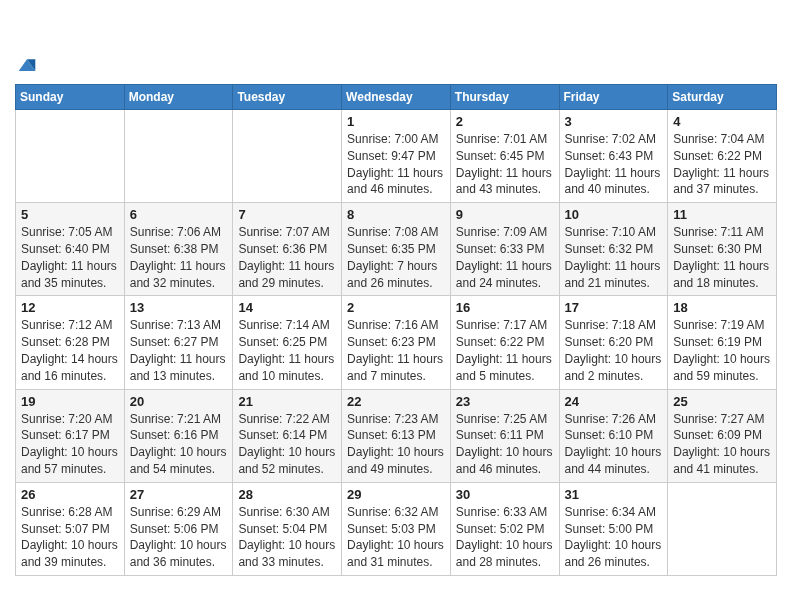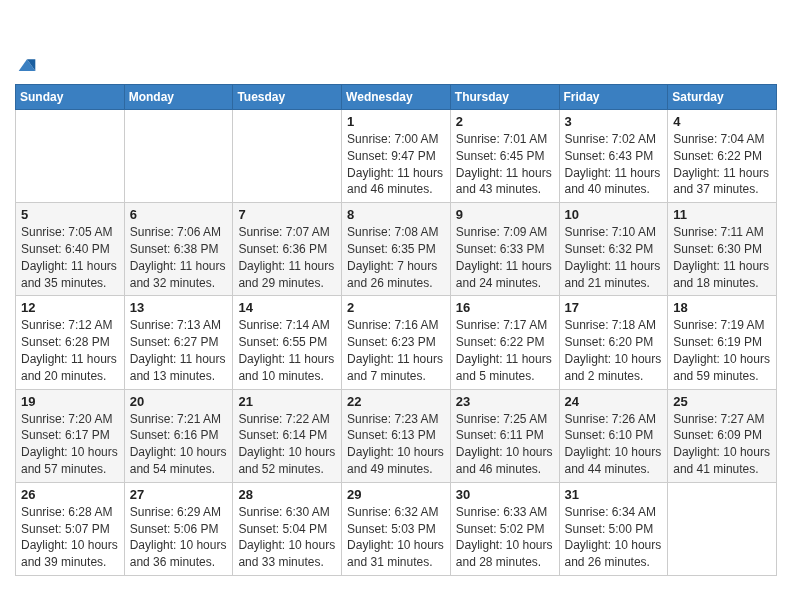--- a/index.html
+++ b/index.html
@@ -232,36 +232,36 @@
               <div>Daylight: 11 hours and 18 minutes.</div>
             </div>
           </td>
         </tr>
         <tr>
           <td>
             <span class="day-number">12</span>
             <div class="day-info">
               <div>Sunrise: 7:12 AM</div>
               <div>Sunset: 6:28 PM</div>
-              <div>Daylight: 11 hours and 20 minutes.</div>
+              <div>Daylight: 14 hours and 16 minutes.</div>
             </div>
           </td>
           <td>
             <span class="day-number">13</span>
             <div class="day-info">
               <div>Sunrise: 7:13 AM</div>
               <div>Sunset: 6:27 PM</div>
               <div>Daylight: 11 hours and 13 minutes.</div>
             </div>
           </td>
           <td>
             <span class="day-number">14</span>
             <div class="day-info">
               <div>Sunrise: 7:14 AM</div>
-              <div>Sunset: 6:55 PM</div>
+              <div>Sunset: 6:25 PM</div>
               <div>Daylight: 11 hours and 10 minutes.</div>
             </div>
           </td>
           <td>
             <span class="day-number">2</span>
             <div class="day-info">
               <div>Sunrise: 7:16 AM</div>
               <div>Sunset: 6:23 PM</div>
               <div>Daylight: 11 hours and 7 minutes.</div>
             </div>

